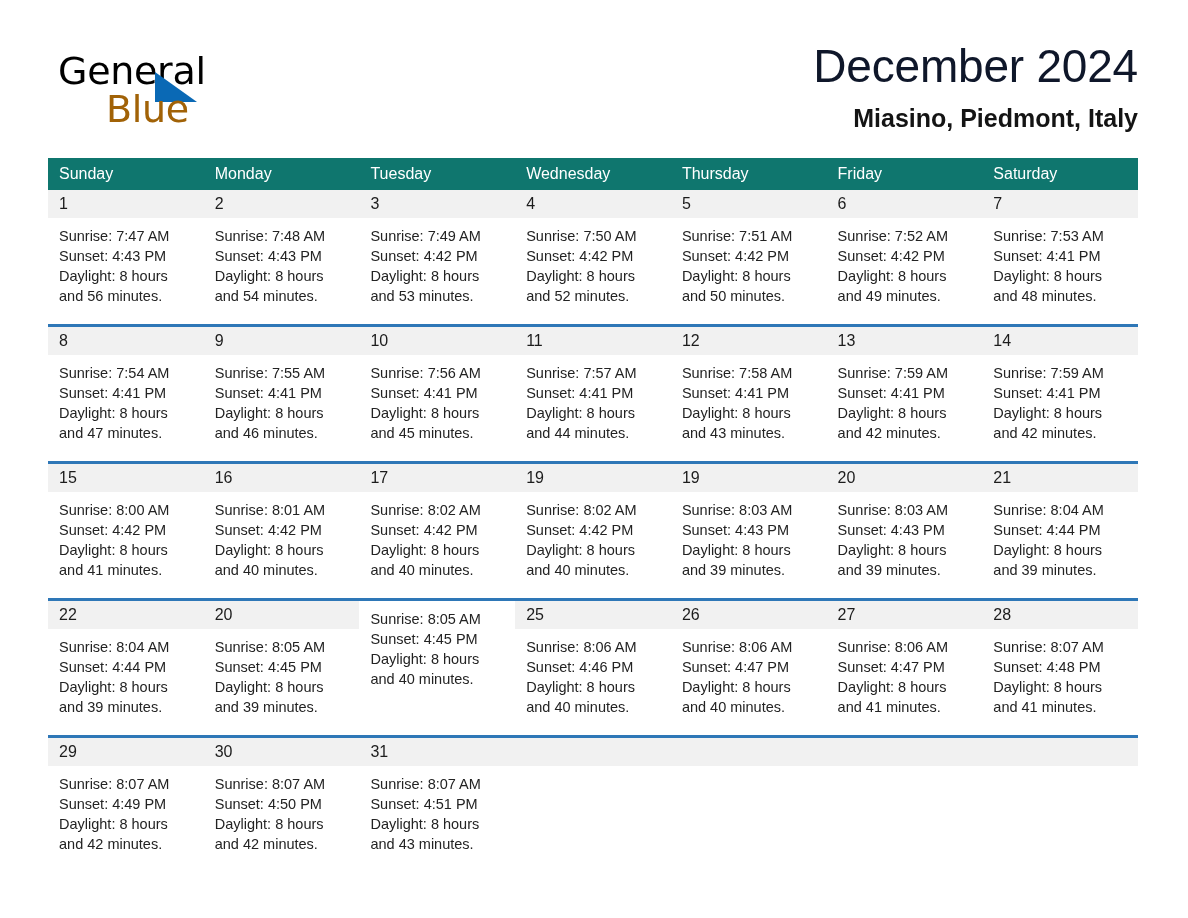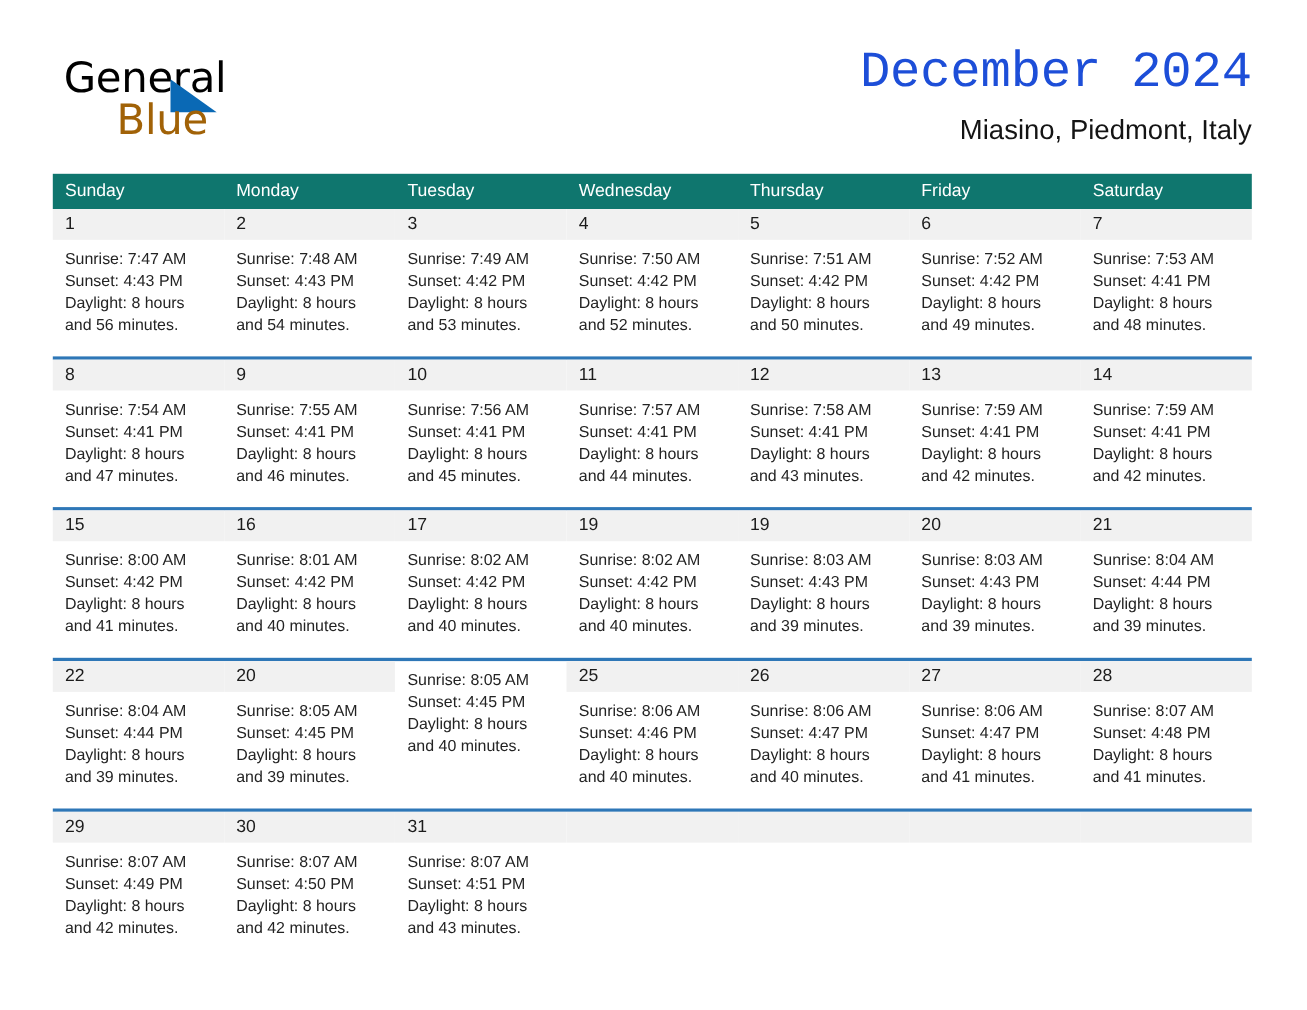--- a/index.html
+++ b/index.html
@@ -72,30 +72,29 @@
 
   .title-block {
     position: absolute;
     right: 0;
     top: 0;
     text-align: right;
   }
   .cal-title {
     font-size: 46px;
     font-weight: 400;
-    color: #1d4ed8;
+    color: #0f172a;
     line-height: 1.15;
     letter-spacing: -0.2px;
     white-space: nowrap;
-    font-family: Liberation Mono, monospace;
   }
   .cal-subtitle {
     margin-top: 11px;
     font-size: 25px;
-    font-weight: 400;
+    font-weight: 700;
     color: #141414;
     line-height: 1.15;
     white-space: nowrap;
   }
 
   
   .calendar {
     position: absolute;
     left: 48px;
     top: 158px;

